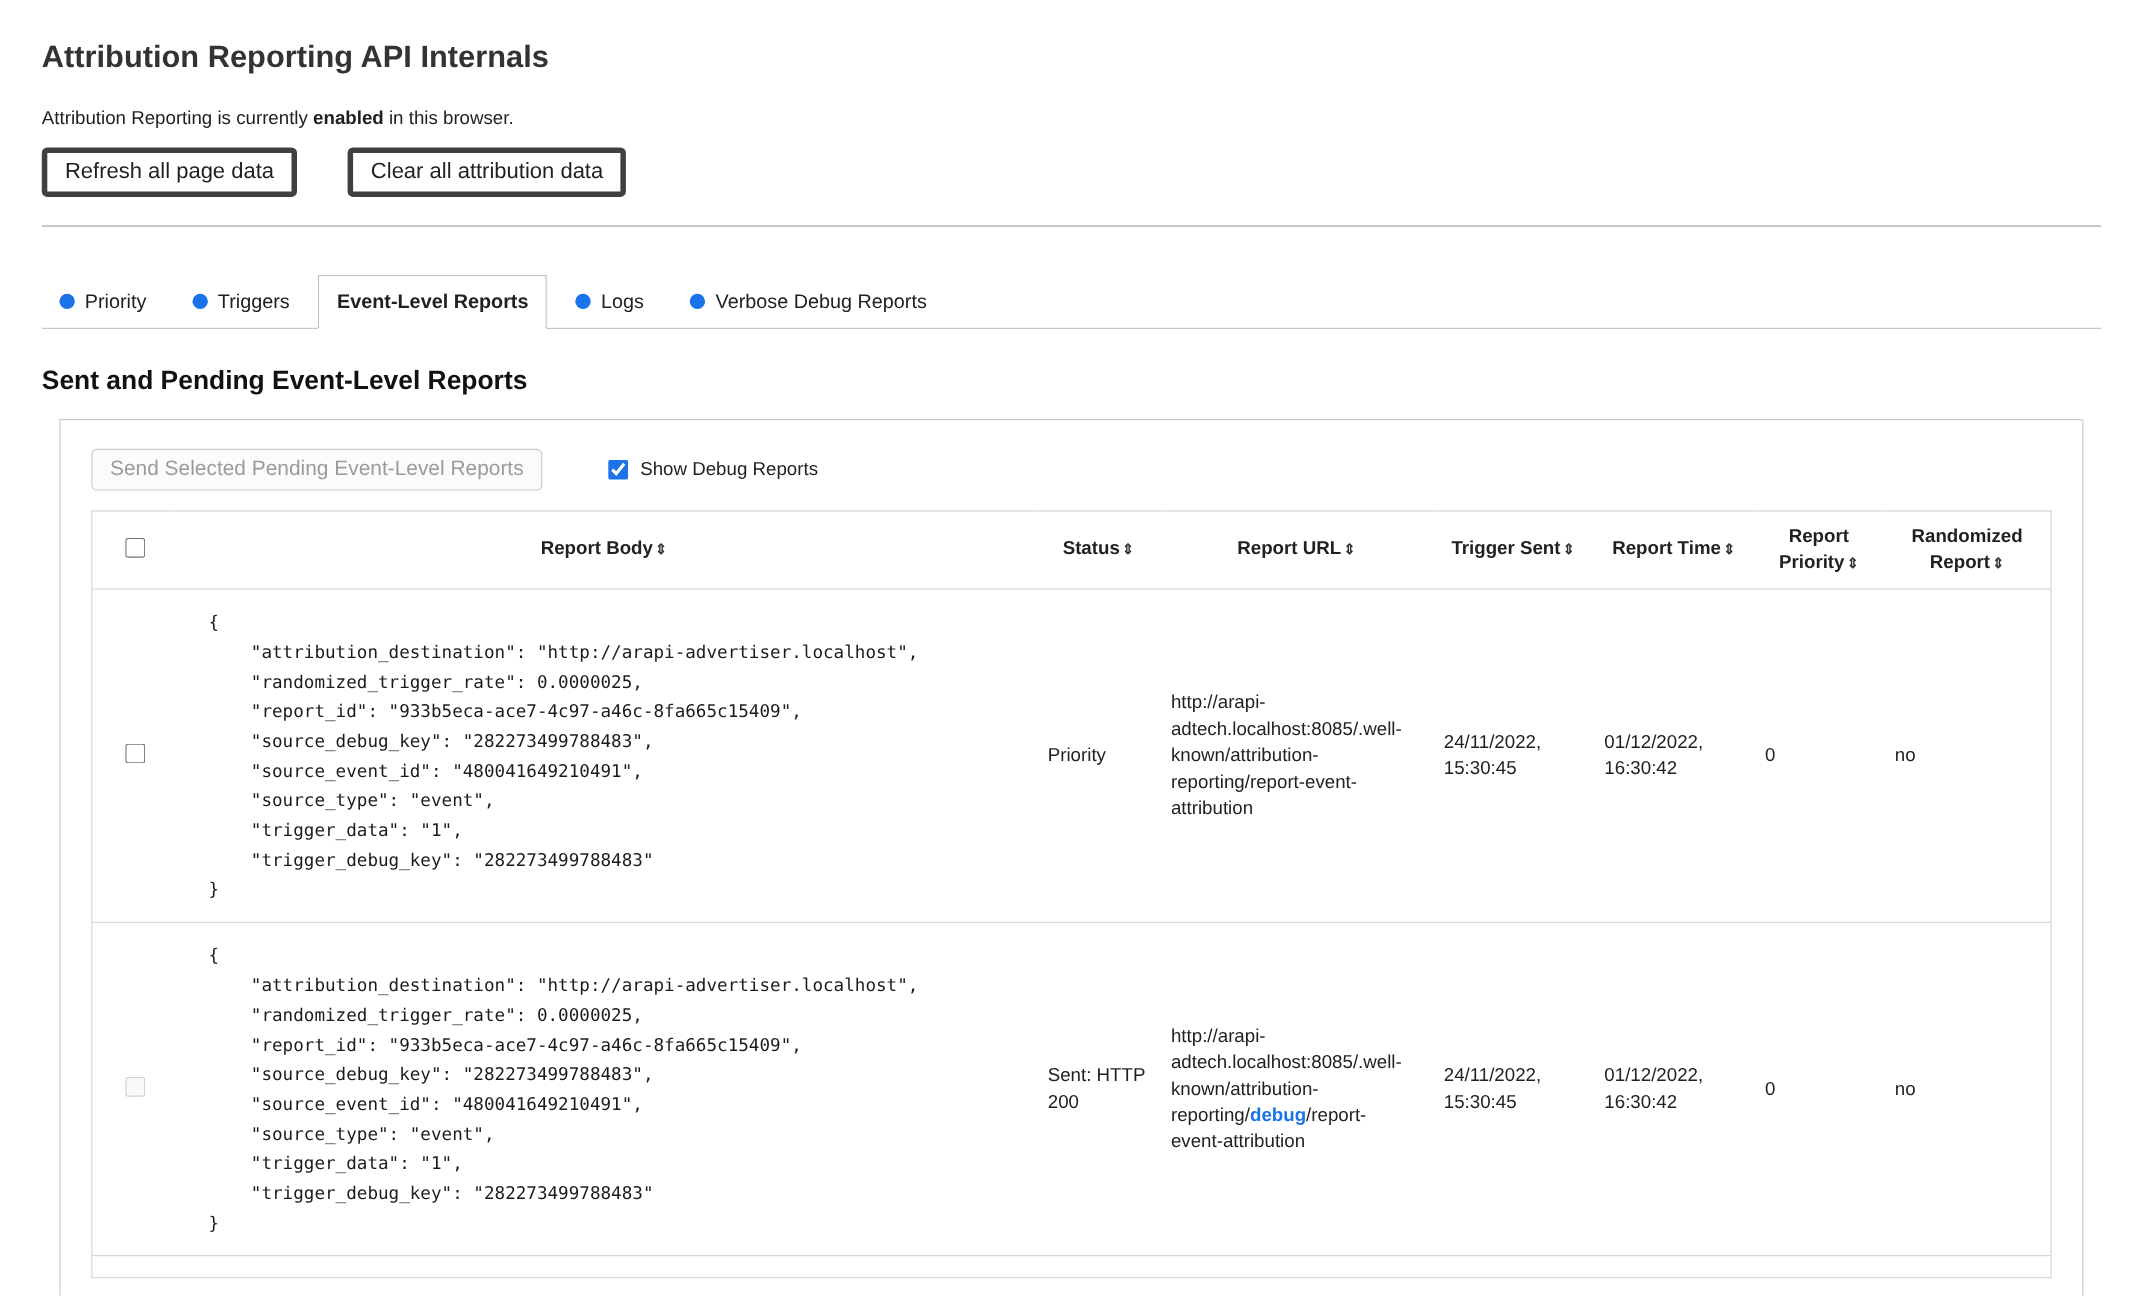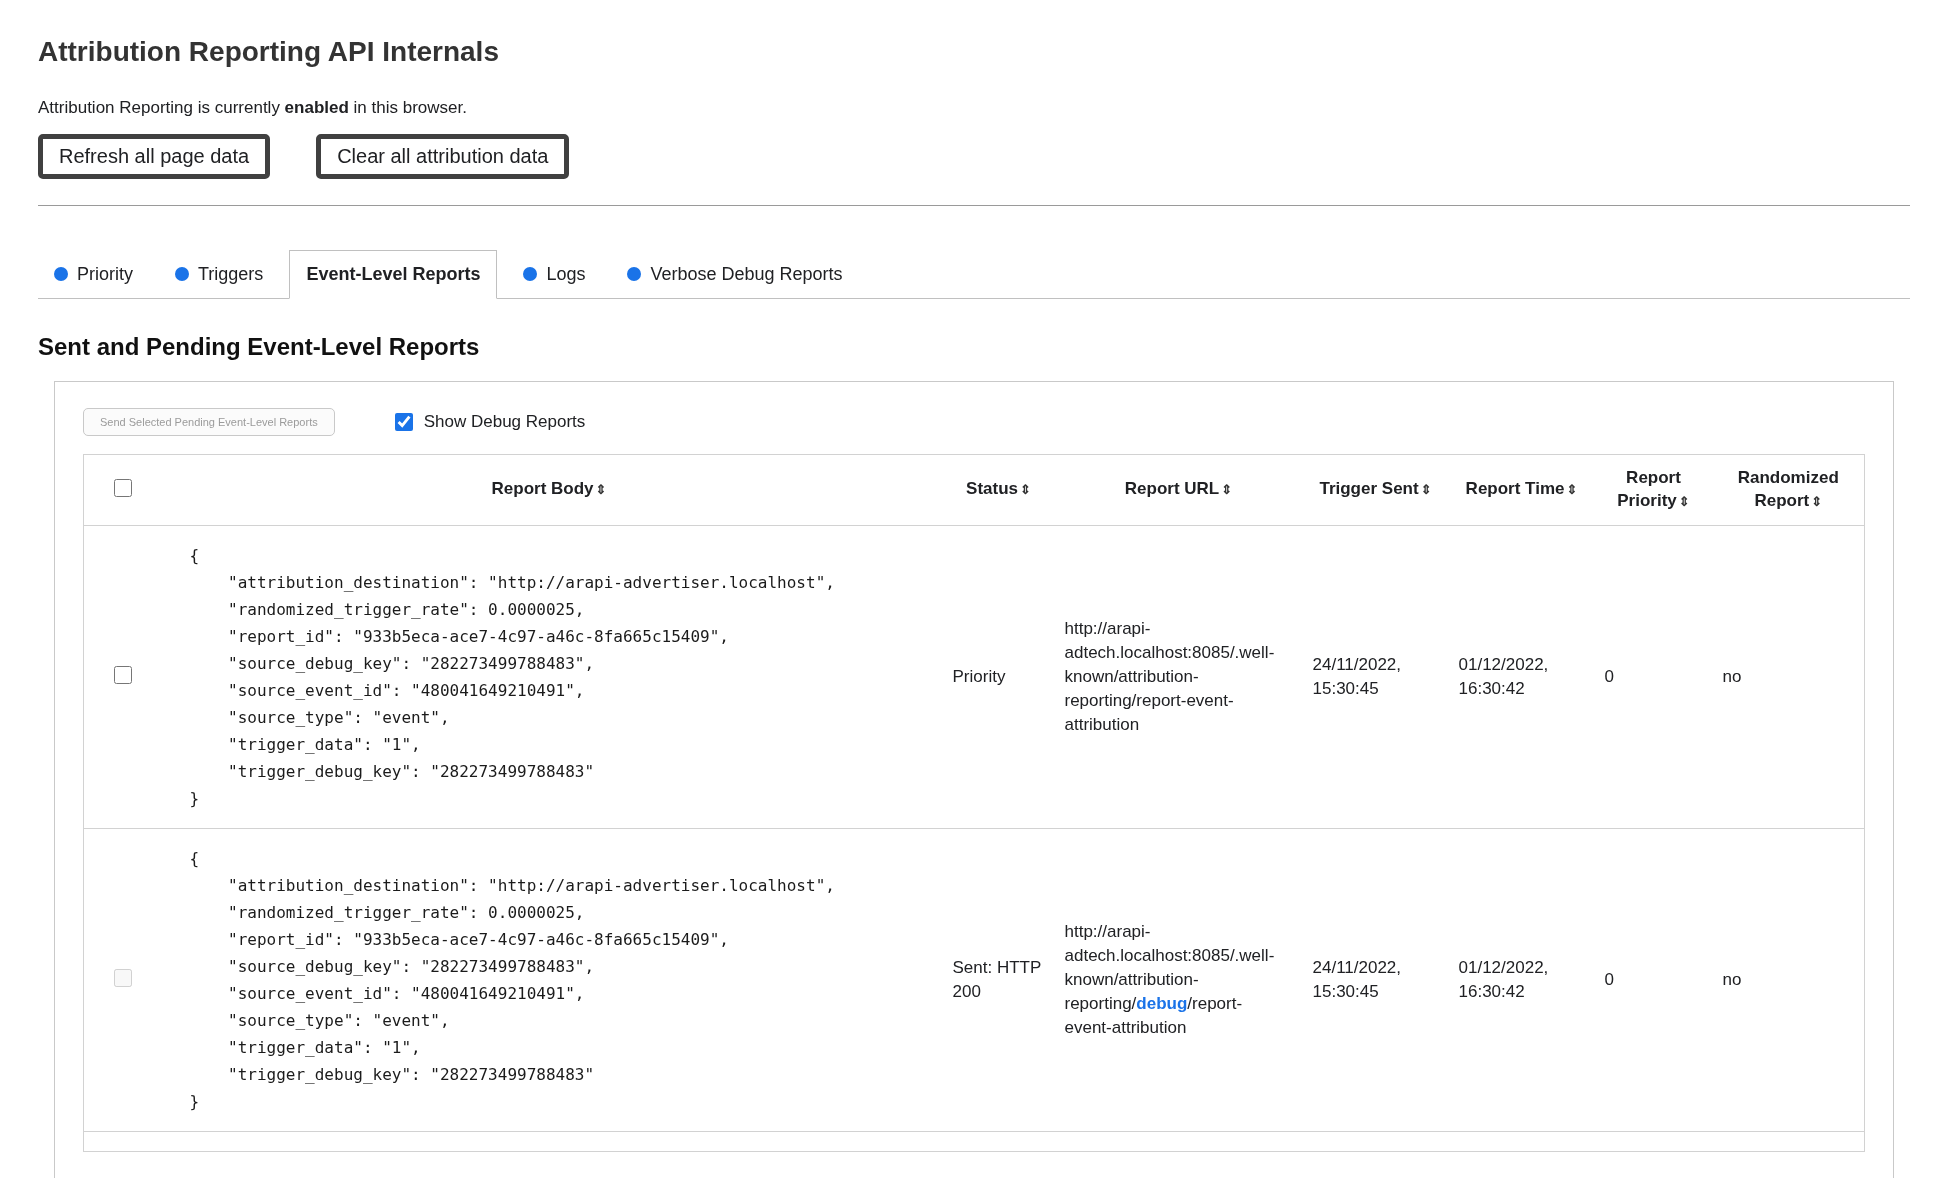--- a/index.html
+++ b/index.html
@@ -51,21 +51,21 @@
 
   
   .panel {
     border: 1px solid #c9c9c9;
     margin: 0 16px 30px 16px;
     padding: 26px 28px 34px 28px;
   }
   .panel-controls { display: flex; align-items: center; gap: 56px; margin-bottom: 18px; }
   .send-button {
     font-family: "Liberation Sans", sans-serif;
-    font-size: 11px; color: #9b9b9b;
+    font-size: 19px; color: #9b9b9b;
     background: #fbfbfb; border: 1px solid #c9c9c9; border-radius: 5px;
     padding: 7px 16px;
   }
   .checkbox-label { display: flex; align-items: center; gap: 8px; font-size: 17px; cursor: pointer; }
   input[type="checkbox"] { width: 18px; height: 18px; accent-color: #1a73e8; cursor: pointer; }
 
   
   table.reports-table {
     width: 100%; border-collapse: collapse;
     border: 1px solid #d2d2d2; font-size: 17px;

